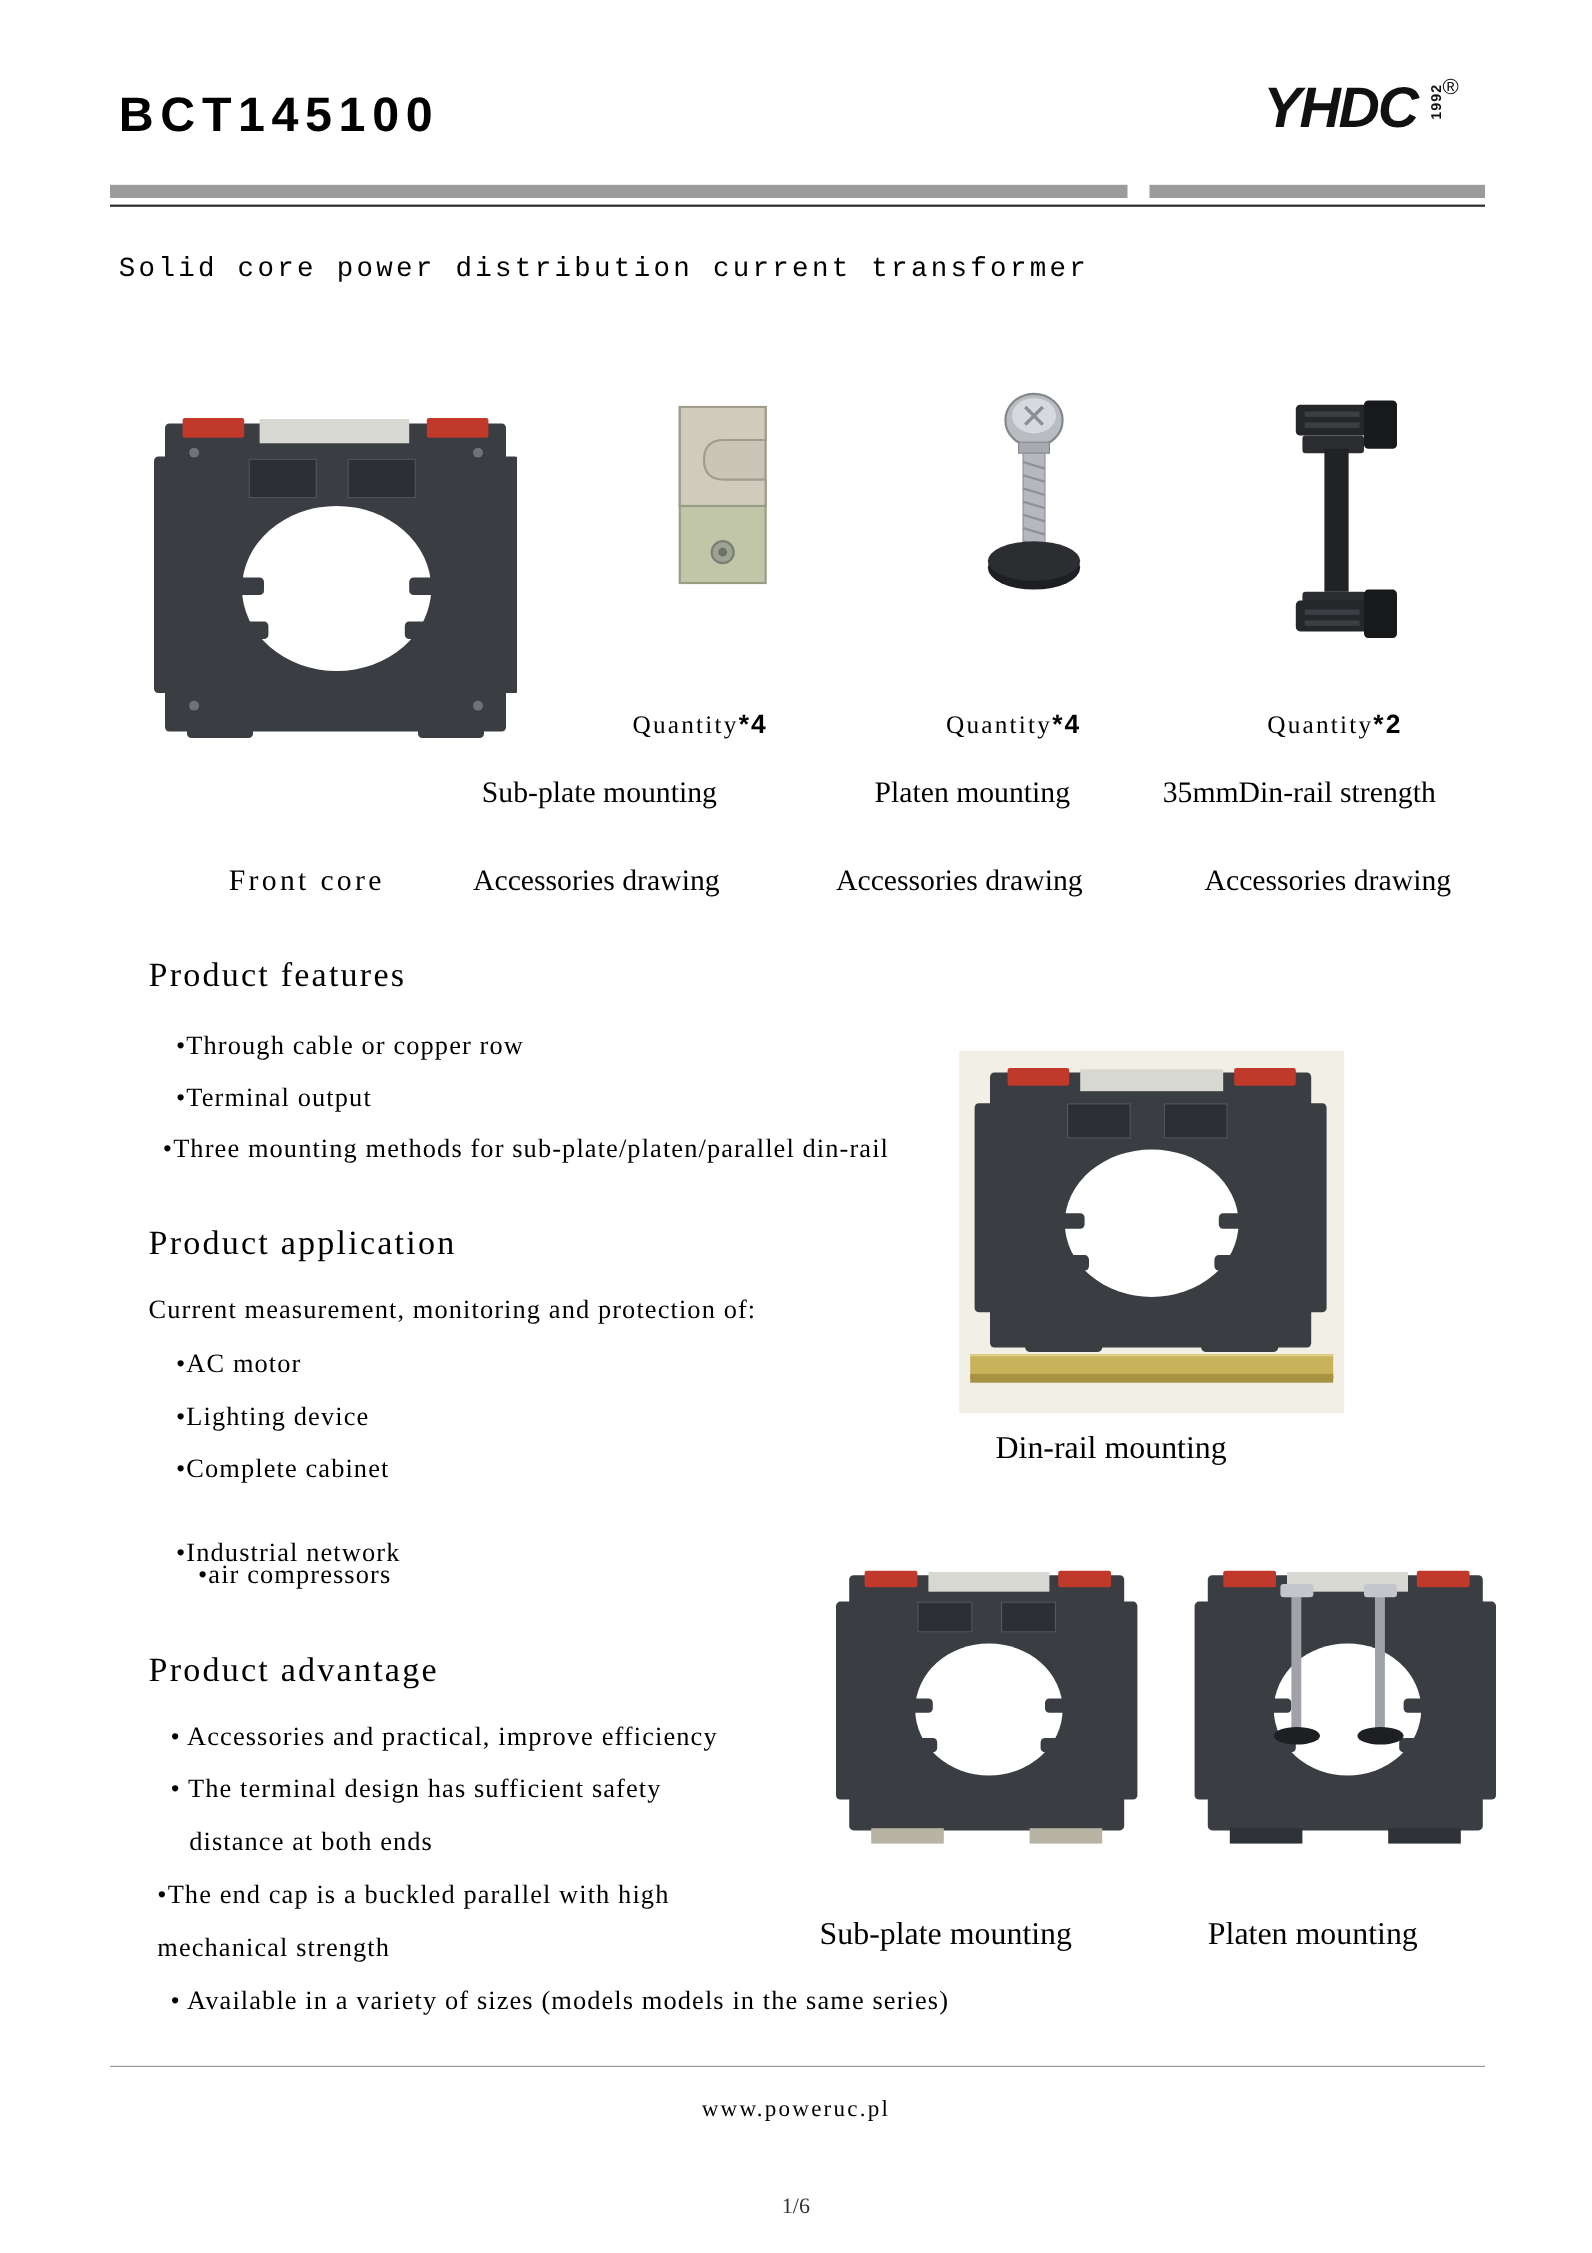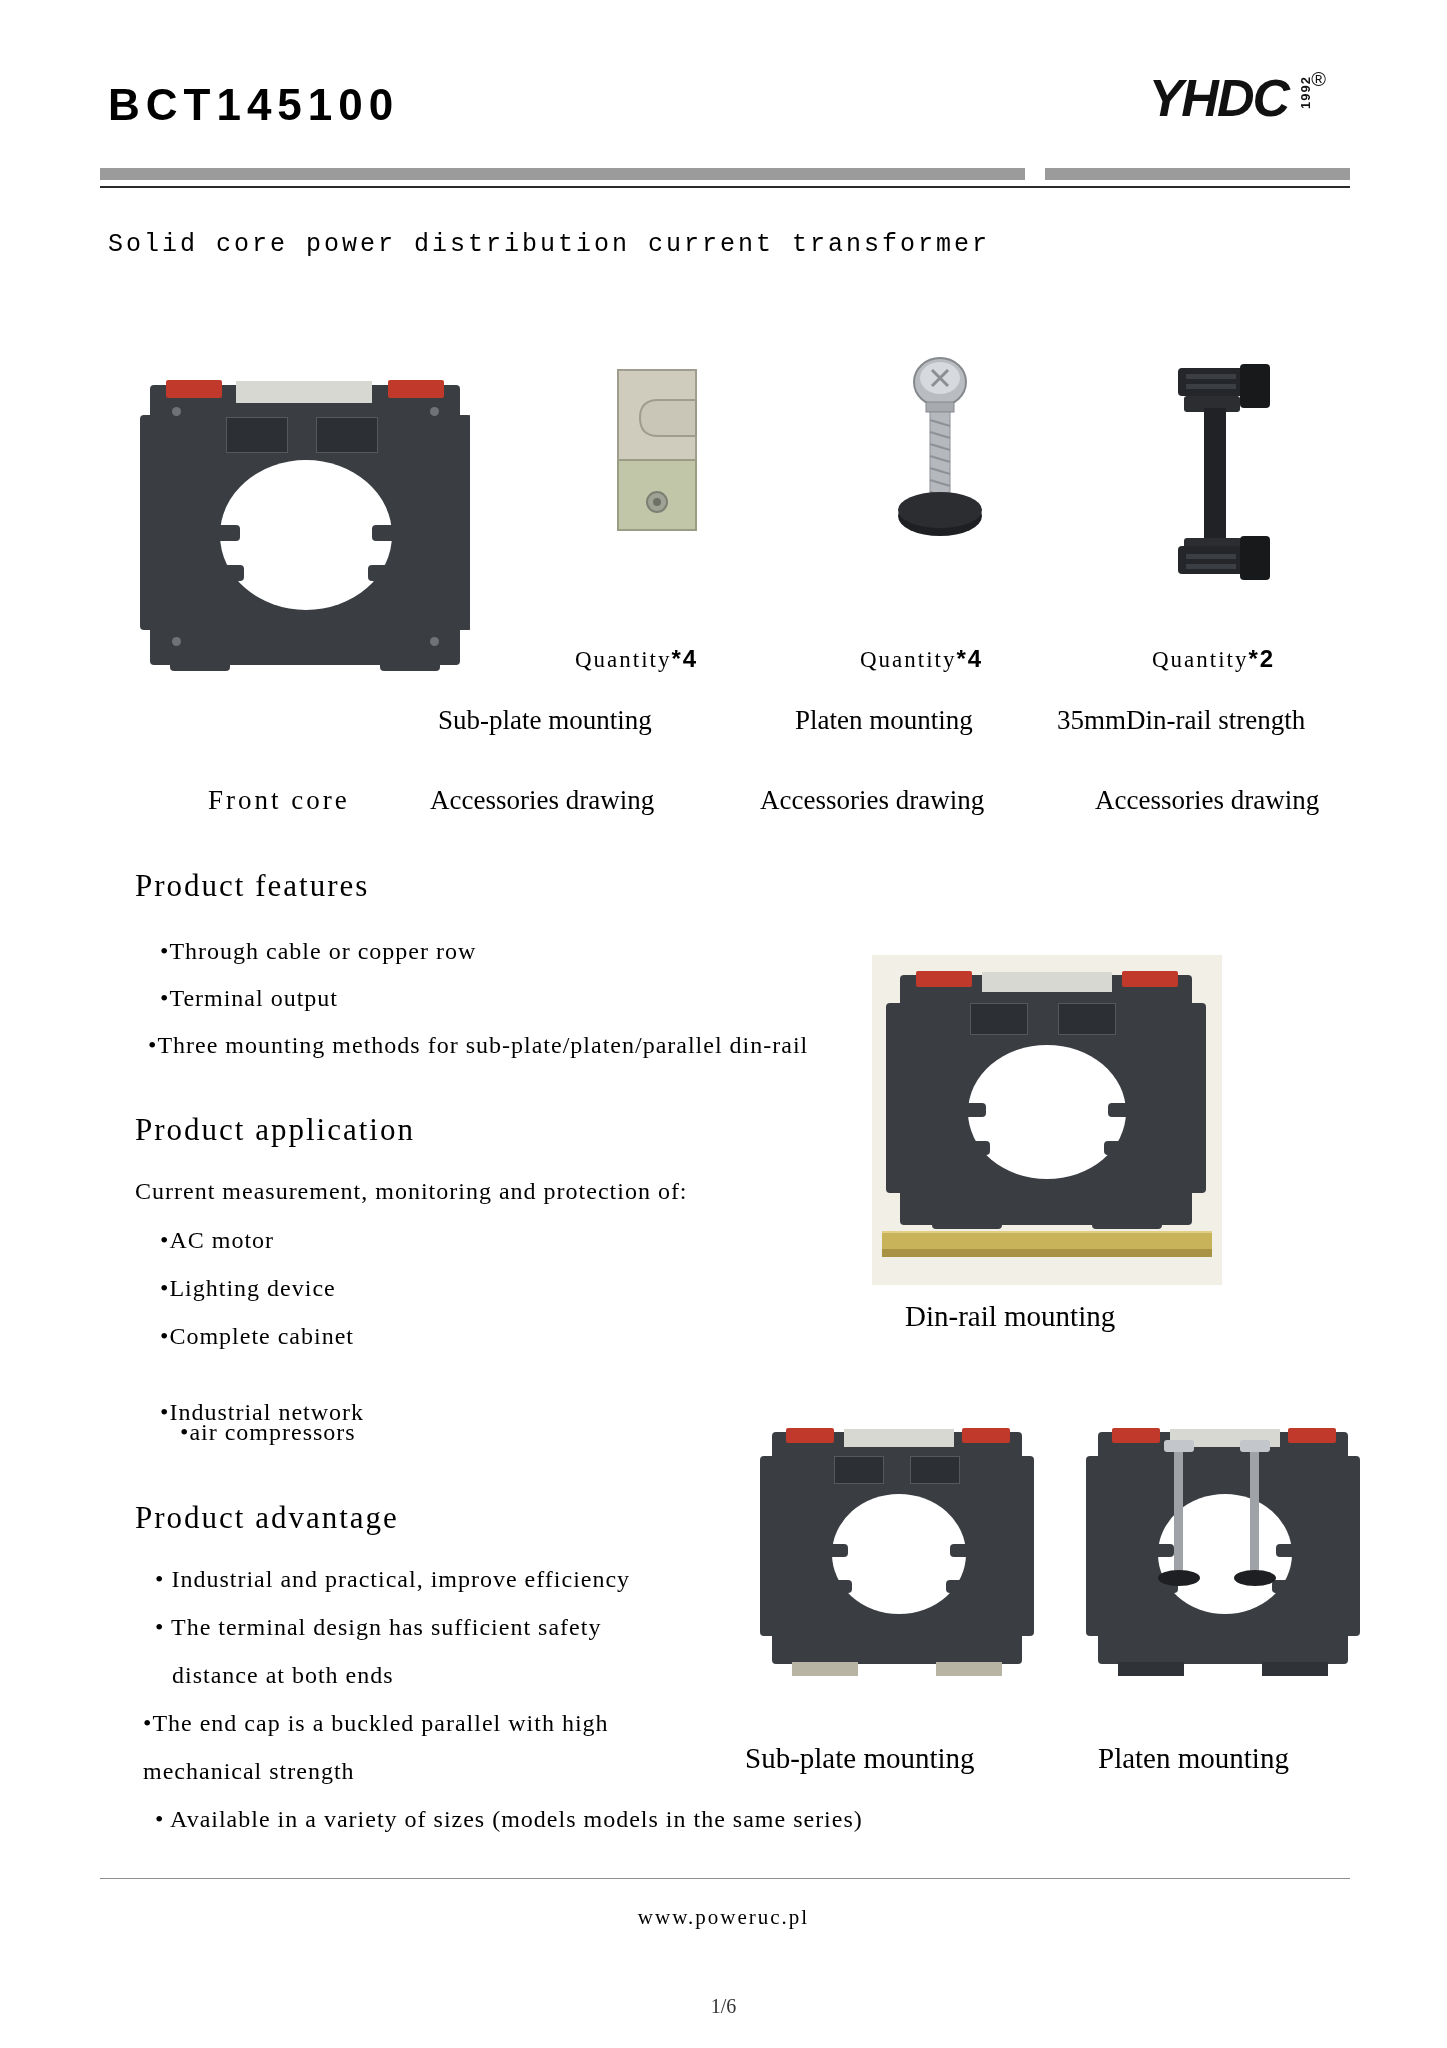--- a/index.html
+++ b/index.html
@@ -357,21 +357,21 @@
 
   <div class="sec-head" style="left:135px; top:1112px;">Product application</div>
   <div class="plain-line" style="left:135px; top:1178px;">Current measurement, monitoring and protection of:</div>
   <div class="bullet-line" style="left:160px; top:1227px;">•AC motor</div>
   <div class="bullet-line" style="left:160px; top:1275px;">•Lighting device</div>
   <div class="bullet-line" style="left:160px; top:1323px;">•Complete cabinet</div>
   <div class="bullet-line" style="left:160px; top:1371px;margin-top:28px;">•Industrial network</div>
   <div class="bullet-line" style="left:160px; top:1419px;margin-left:20px;">•air compressors</div>
 
   <div class="sec-head" style="left:135px; top:1500px;">Product advantage</div>
-  <div class="bullet-line" style="left:155px; top:1566px;">• Industrial and practical, improve efficiency</div>
+  <div class="bullet-line" style="left:155px; top:1566px;">• Accessories and practical, improve efficiency</div>
   <div class="bullet-line" style="left:155px; top:1614px;">• The terminal design has sufficient safety</div>
   <div class="bullet-line" style="left:172px; top:1662px;">distance at both ends</div>
   <div class="bullet-line" style="left:143px; top:1710px;">•The end cap is a buckled parallel with high</div>
   <div class="bullet-line" style="left:143px; top:1758px;">mechanical strength</div>
   <div class="bullet-line" style="left:155px; top:1806px;">• Available in a variety of sizes (models models in the same series)</div>
 
   <div class="imgbox" style="left:872px; top:955px; width:350px; height:330px; background:#f2efe6;">
     <div class="ct-body" style="left:28px; top:20px; width:292px; height:250px;"></div>
     <div class="ct-body" style="left:14px; top:48px; width:20px; height:190px;"></div>
     <div class="ct-body" style="left:314px; top:48px; width:20px; height:190px;"></div>

